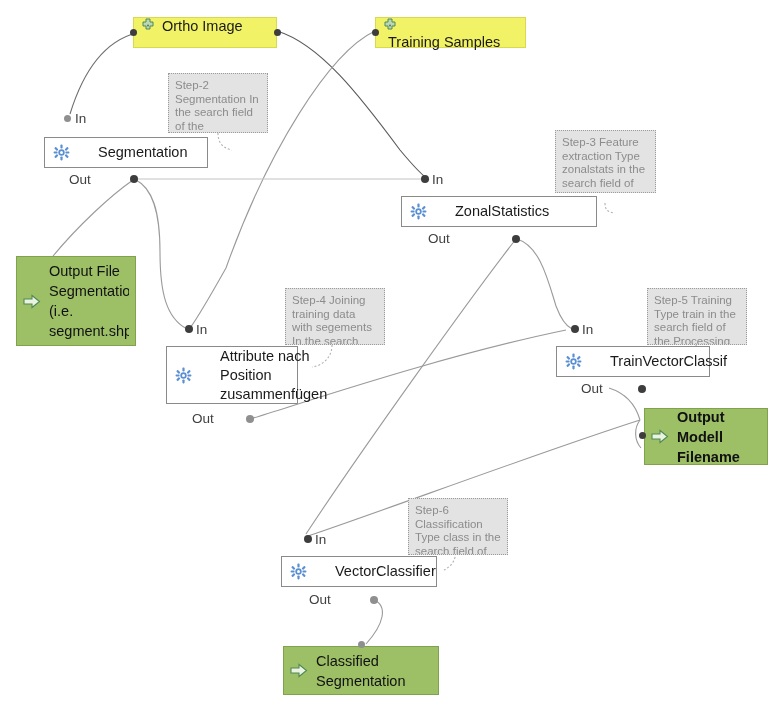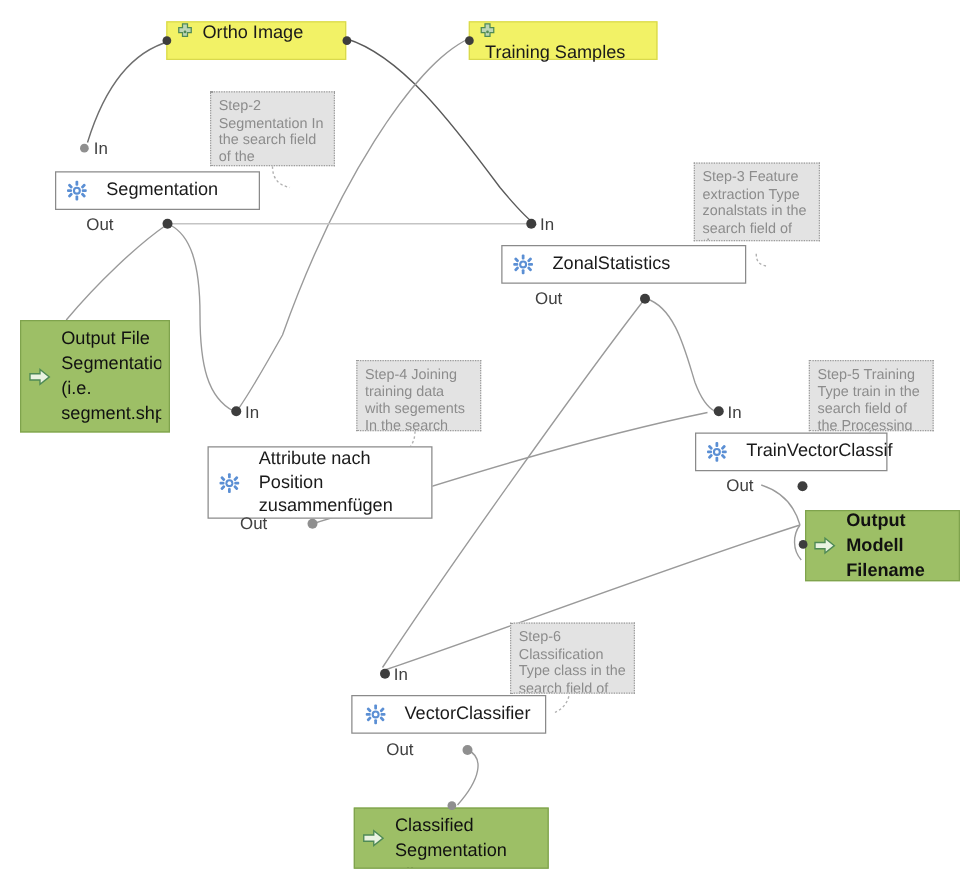--- a/index.html
+++ b/index.html
@@ -30,21 +30,21 @@
 
   
   .n-alg{
     background:#ffffff;
     border:1px solid #8a8a8a;
     display:flex;align-items:center;
     padding:0 10px 0 8px;
     font-size:14.5px;color:#1a1a1a;
     box-sizing:border-box;
   }
-  .n-alg .lbl{margin-left:15px;line-height:19px;}
+  .n-alg .lbl{margin-left:28px;line-height:19px;}
 
   
   .n-output{
     background:#9dbf66;
     border:1px solid #7fa34d;
     display:flex;align-items:center;
     padding:0 6px 0 6px;
     font-size:14.5px;color:#111;
     overflow:hidden;
     box-sizing:border-box;
@@ -212,21 +212,21 @@
       <svg width="18" height="15" viewBox="0 0 18 15">
         <path d="M1 5h8V1.5L16.5 7.5 9 13.5V10H1z" fill="#eaf3e2" stroke="#4f8a55" stroke-width="1.1"></path>
       </svg>
     </span>
     <span class="lbl">Output File Segmentation (i.e. segment.shp</span>
   </div>
 
   <div class="port-lbl" style="left:196px;top:322px;">In</div>
   <div class="dot dot-dark" style="left:185px;top:325px;width:8px;height:8px;"></div>
 
-  <div class="node n-alg" style="left:166px;top:357px;width:180px;height:58px;">
+  <div class="node n-alg" style="left:166px;top:346px;width:132px;height:58px;">
     <span class="ico">
       <svg width="17" height="17" viewBox="0 0 17 17">
         <g fill="#5b8fd4">
           <circle cx="8.5" cy="8.5" r="3.2"></circle>
           <rect x="7.4" y="0.6" width="2.2" height="4" rx="0.8"></rect>
           <rect x="7.4" y="12.4" width="2.2" height="4" rx="0.8"></rect>
           <rect x="0.6" y="7.4" width="4" height="2.2" rx="0.8"></rect>
           <rect x="12.4" y="7.4" width="4" height="2.2" rx="0.8"></rect>
           <rect x="2.2" y="2.9" width="2.2" height="4" rx="0.8" transform="rotate(-45 3.3 4.9)"></rect>
           <rect x="12.6" y="2.9" width="2.2" height="4" rx="0.8" transform="rotate(45 13.7 4.9)"></rect>
@@ -282,21 +282,21 @@
         <path d="M1 5h8V1.5L16.5 7.5 9 13.5V10H1z" fill="#eaf3e2" stroke="#4f8a55" stroke-width="1.1"></path>
       </svg>
     </span>
     <span class="lbl" style="max-width:86px;font-weight:bold;">Output Modell Filename</span>
   </div>
   <div class="dot dot-dark" style="left:639px;top:432px;width:7px;height:7px;"></div>
 
   <div class="port-lbl" style="left:315px;top:532px;">In</div>
   <div class="dot dot-dark" style="left:304px;top:535px;width:8px;height:8px;"></div>
 
-  <div class="node n-alg" style="left:281px;top:556px;width:156px;height:31px;justify-content:center;">
+  <div class="node n-alg" style="left:281px;top:556px;width:156px;height:31px;">
     <span class="ico">
       <svg width="17" height="17" viewBox="0 0 17 17">
         <g fill="#5b8fd4">
           <circle cx="8.5" cy="8.5" r="3.2"></circle>
           <rect x="7.4" y="0.6" width="2.2" height="4" rx="0.8"></rect>
           <rect x="7.4" y="12.4" width="2.2" height="4" rx="0.8"></rect>
           <rect x="0.6" y="7.4" width="4" height="2.2" rx="0.8"></rect>
           <rect x="12.4" y="7.4" width="4" height="2.2" rx="0.8"></rect>
           <rect x="2.2" y="2.9" width="2.2" height="4" rx="0.8" transform="rotate(-45 3.3 4.9)"></rect>
           <rect x="12.6" y="2.9" width="2.2" height="4" rx="0.8" transform="rotate(45 13.7 4.9)"></rect>

